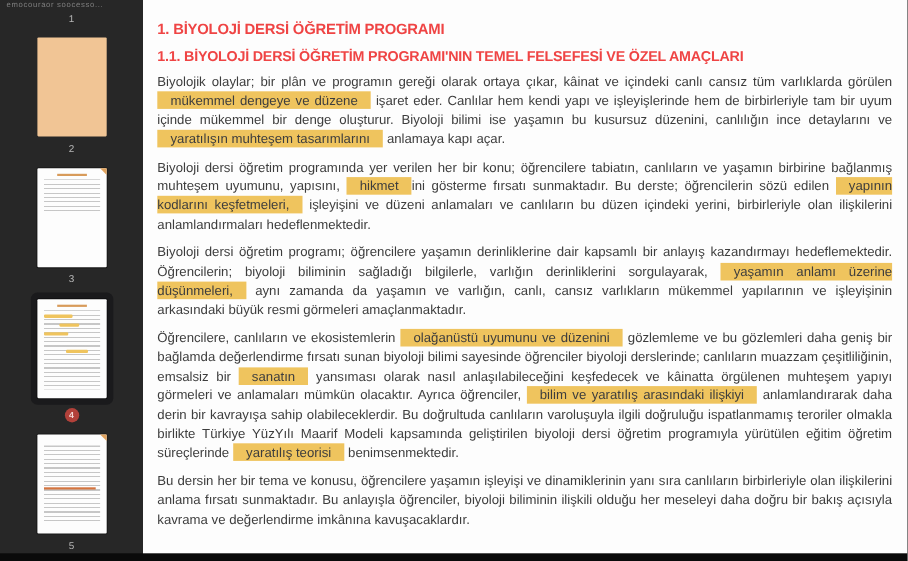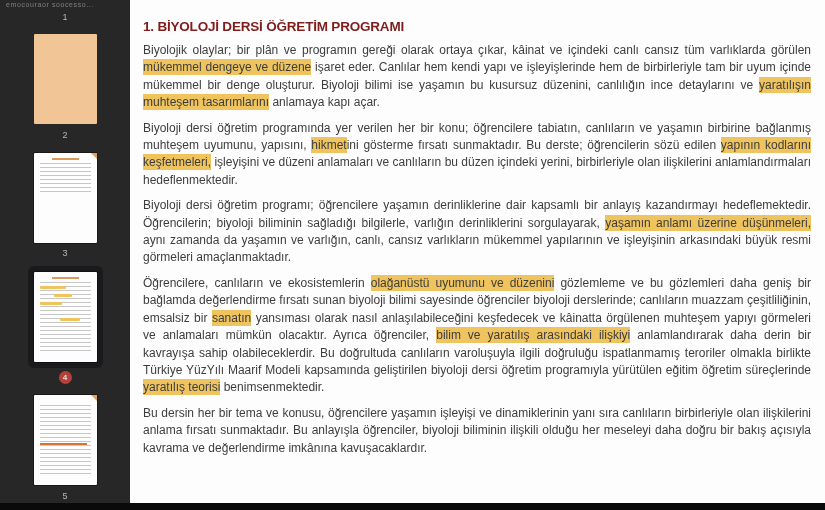--- a/index.html
+++ b/index.html
@@ -67,31 +67,31 @@
   }
   .t5 { margin-top: 11px; }
   .lbl-5 { margin-top: 7px; }
 
   
   .page {
     flex: 1; height: 510px; background: #fdfdfd;
     padding: 10px 14px 0 13px; position: relative;
   }
   .h1, .h2 {
-    color: #7f1d1d; font-weight: bold; font-size: 13.5px;
+    color: #ef4444; font-weight: bold; font-size: 13.5px;
     letter-spacing: -0.2px;
   }
   .h1 { margin-top: 9px; }
   .h2 { margin-top: 9px; font-size: 13px; }
   .para {
     color: #3d3d3d; font-size: 12px; line-height: 17.4px;
     text-align: justify; margin-top: 8px;
   }
   .para mark {
-    background: #efc45e; color: #3d3d3d; padding: 1px 0;
+    background: #efc45e; color: #3d3d3d; padding: 1px 12px;
   }
   .bottom-bar {
     position: absolute; left: 0; right: 0; bottom: 0; height: 7px;
     background: #0a0a0a;
   }
 </style>
 </head>
 <body>
 
 <div class="app">
@@ -126,20 +126,21 @@
     <div class="thumb t5">
       <span class="fold"></span>
       <span class="fake-lines"></span>
       <span class="mini-orange-line" style="top:48px"></span>
     </div>
     <div class="pg-label lbl-5">5</div>
   </div>
 
   <div class="page">
     <div class="h1">1. BİYOLOJİ DERSİ ÖĞRETİM PROGRAMI</div>
+    <div class="h2">1.1. BİYOLOJİ DERSİ ÖĞRETİM PROGRAMI'NIN TEMEL FELSEFESİ VE ÖZEL AMAÇLARI</div>
 
     <p class="para"><span>Biyolojik olaylar; bir plân ve programın gereği olarak ortaya çıkar, kâinat ve içindeki canlı cansız tüm varlıklarda görülen </span><mark>mükemmel dengeye ve düzene</mark><span> işaret eder. Canlılar hem kendi yapı ve işleyişlerinde hem de birbirleriyle tam bir uyum içinde mükemmel bir denge oluşturur. Biyoloji bilimi ise yaşamın bu kusursuz düzenini, canlılığın ince detaylarını ve </span><mark>yaratılışın muhteşem tasarımlarını</mark><span> anlamaya kapı açar.</span></p>
     <p class="para"><span>Biyoloji dersi öğretim programında yer verilen her bir konu; öğrencilere tabiatın, canlıların ve yaşamın birbirine bağlanmış muhteşem uyumunu, yapısını, </span><mark>hikmet</mark><span>ini gösterme fırsatı sunmaktadır. Bu derste; öğrencilerin sözü edilen </span><mark>yapının kodlarını keşfetmeleri,</mark><span> işleyişini ve düzeni anlamaları ve canlıların bu düzen içindeki yerini, birbirleriyle olan ilişkilerini anlamlandırmaları hedeflenmektedir.</span></p>
     <p class="para"><span>Biyoloji dersi öğretim programı; öğrencilere yaşamın derinliklerine dair kapsamlı bir anlayış kazandırmayı hedeflemektedir. Öğrencilerin; biyoloji biliminin sağladığı bilgilerle, varlığın derinliklerini sorgulayarak, </span><mark>yaşamın anlamı üzerine düşünmeleri,</mark><span> aynı zamanda da yaşamın ve varlığın, canlı, cansız varlıkların mükemmel yapılarının ve işleyişinin arkasındaki büyük resmi görmeleri amaçlanmaktadır.</span></p>
     <p class="para"><span>Öğrencilere, canlıların ve ekosistemlerin </span><mark>olağanüstü uyumunu ve düzenini</mark><span> gözlemleme ve bu gözlemleri daha geniş bir bağlamda değerlendirme fırsatı sunan biyoloji bilimi sayesinde öğrenciler biyoloji derslerinde; canlıların muazzam çeşitliliğinin, emsalsiz bir </span><mark>sanatın</mark><span> yansıması olarak nasıl anlaşılabileceğini keşfedecek ve kâinatta örgülenen muhteşem yapıyı görmeleri ve anlamaları mümkün olacaktır. Ayrıca öğrenciler, </span><mark>bilim ve yaratılış arasındaki ilişkiyi</mark><span> anlamlandırarak daha derin bir kavrayışa sahip olabileceklerdir. Bu doğrultuda canlıların varoluşuyla ilgili doğruluğu ispatlanmamış teroriler olmakla birlikte Türkiye YüzYılı Maarif Modeli kapsamında geliştirilen biyoloji dersi öğretim programıyla yürütülen eğitim öğretim süreçlerinde </span><mark>yaratılış teorisi</mark><span> benimsenmektedir.</span></p>
     <p class="para"><span>Bu dersin her bir tema ve konusu, öğrencilere yaşamın işleyişi ve dinamiklerinin yanı sıra canlıların birbirleriyle olan ilişkilerini anlama fırsatı sunmaktadır. Bu anlayışla öğrenciler, biyoloji biliminin ilişkili olduğu her meseleyi daha doğru bir bakış açısıyla kavrama ve değerlendirme imkânına kavuşacaklardır.</span></p>
   </div>
 
   <div class="bottom-bar"></div>
 </div>

